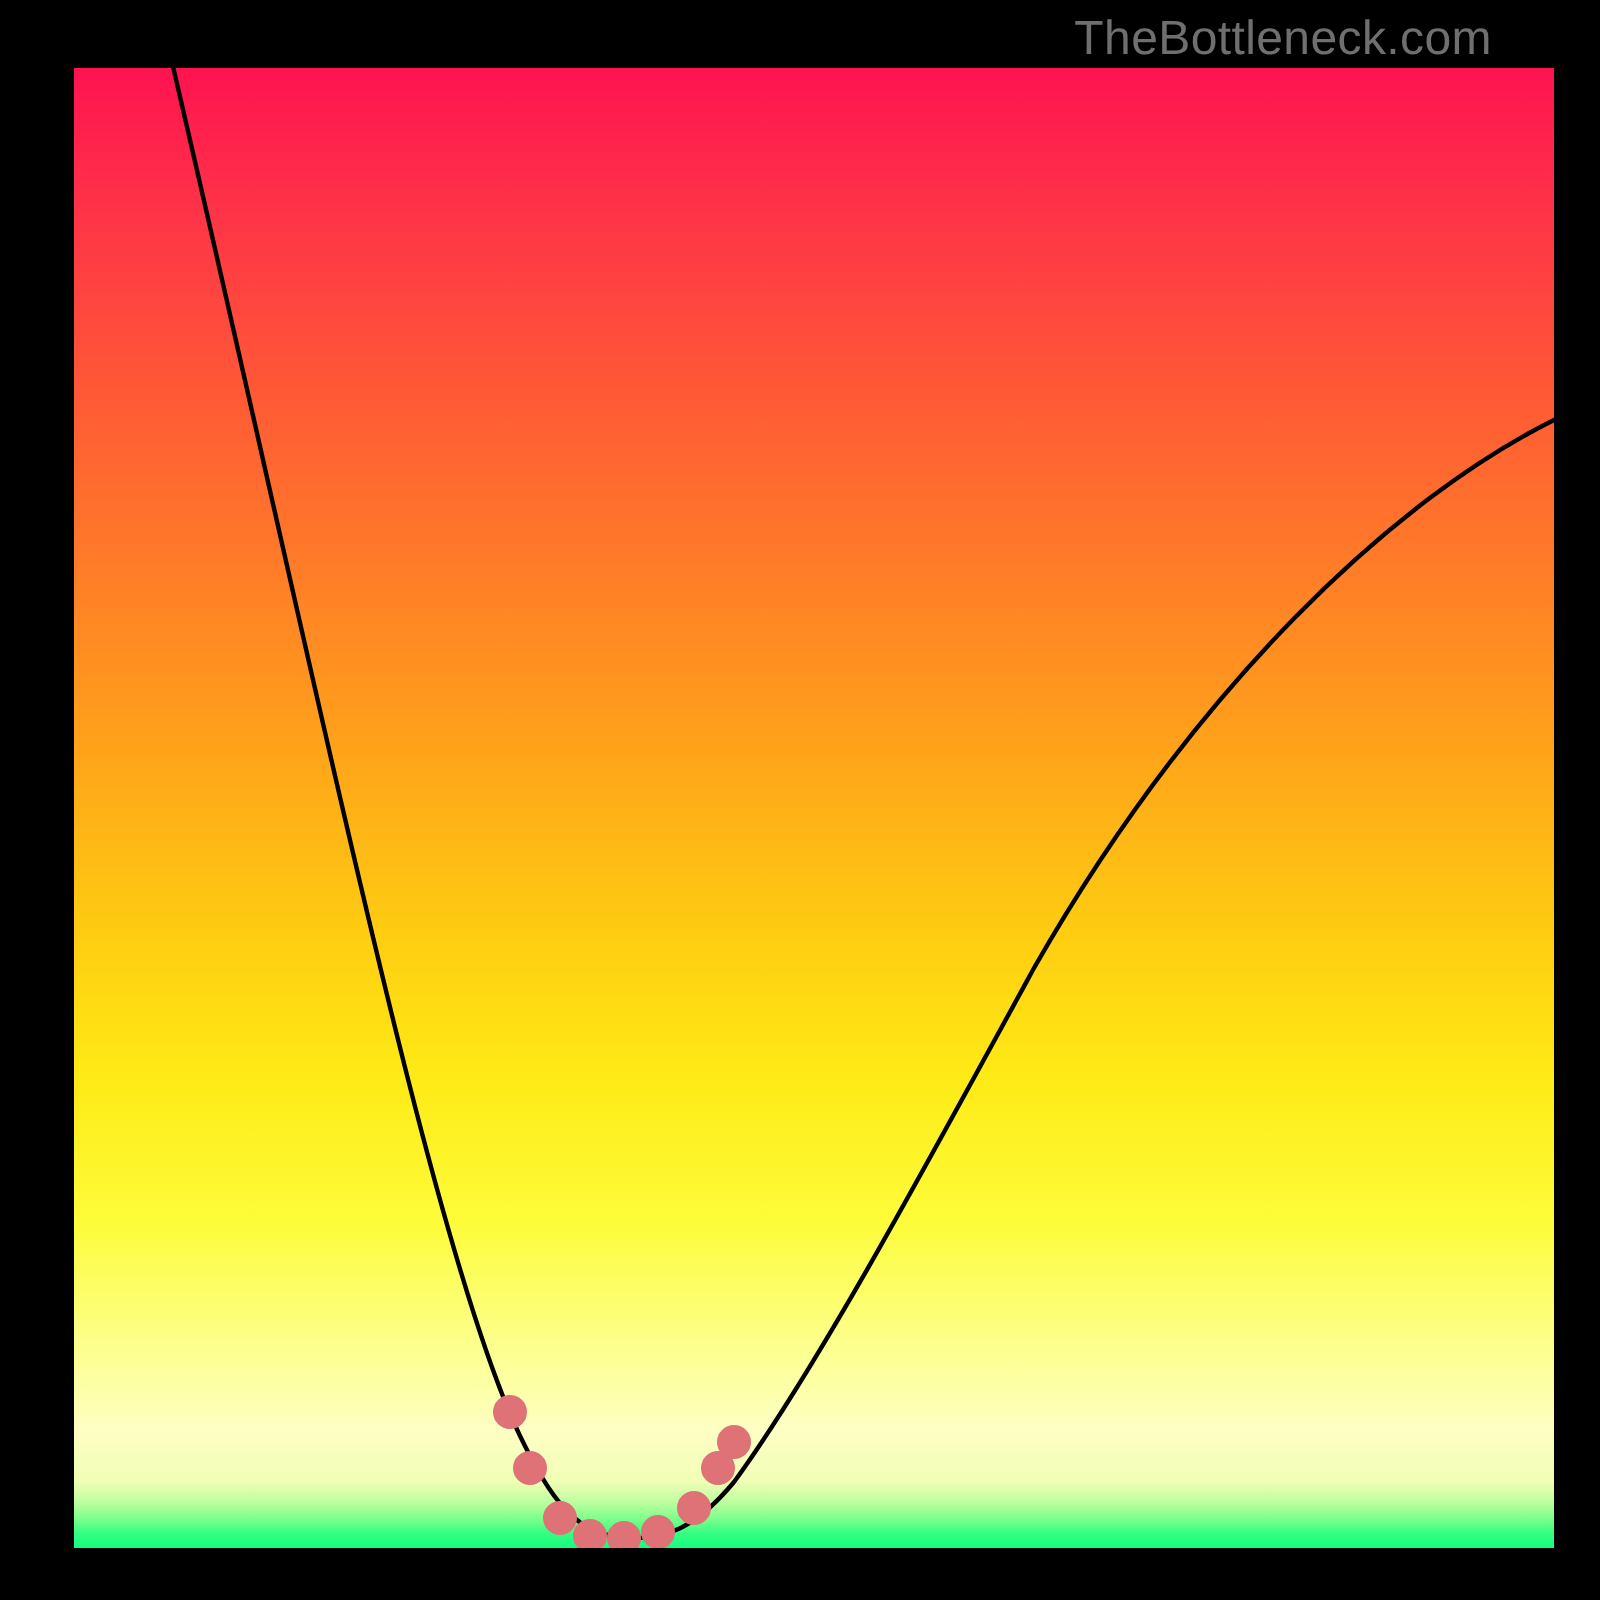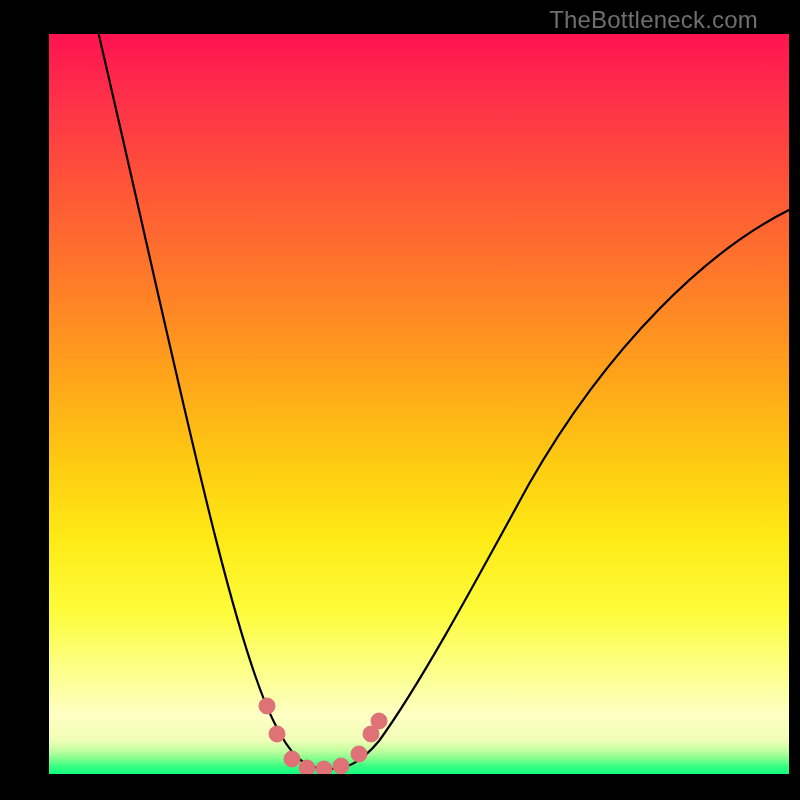--- a/index.html
+++ b/index.html
@@ -6,21 +6,21 @@
     margin: 0;
     padding: 0;
     width: 800px;
     height: 800px;
     background: #000;
     font-family: Arial, Helvetica, sans-serif;
     overflow: hidden;
   }
   .frame {
     position: absolute;
-    left: 12px;
+    left: 0;
     top: 0;
     width: 764px;
     height: 800px;
     background: #000;
   }
   .plot-area {
     position: absolute;
     left: 37px;
     top: 34px;
     width: 740px;

